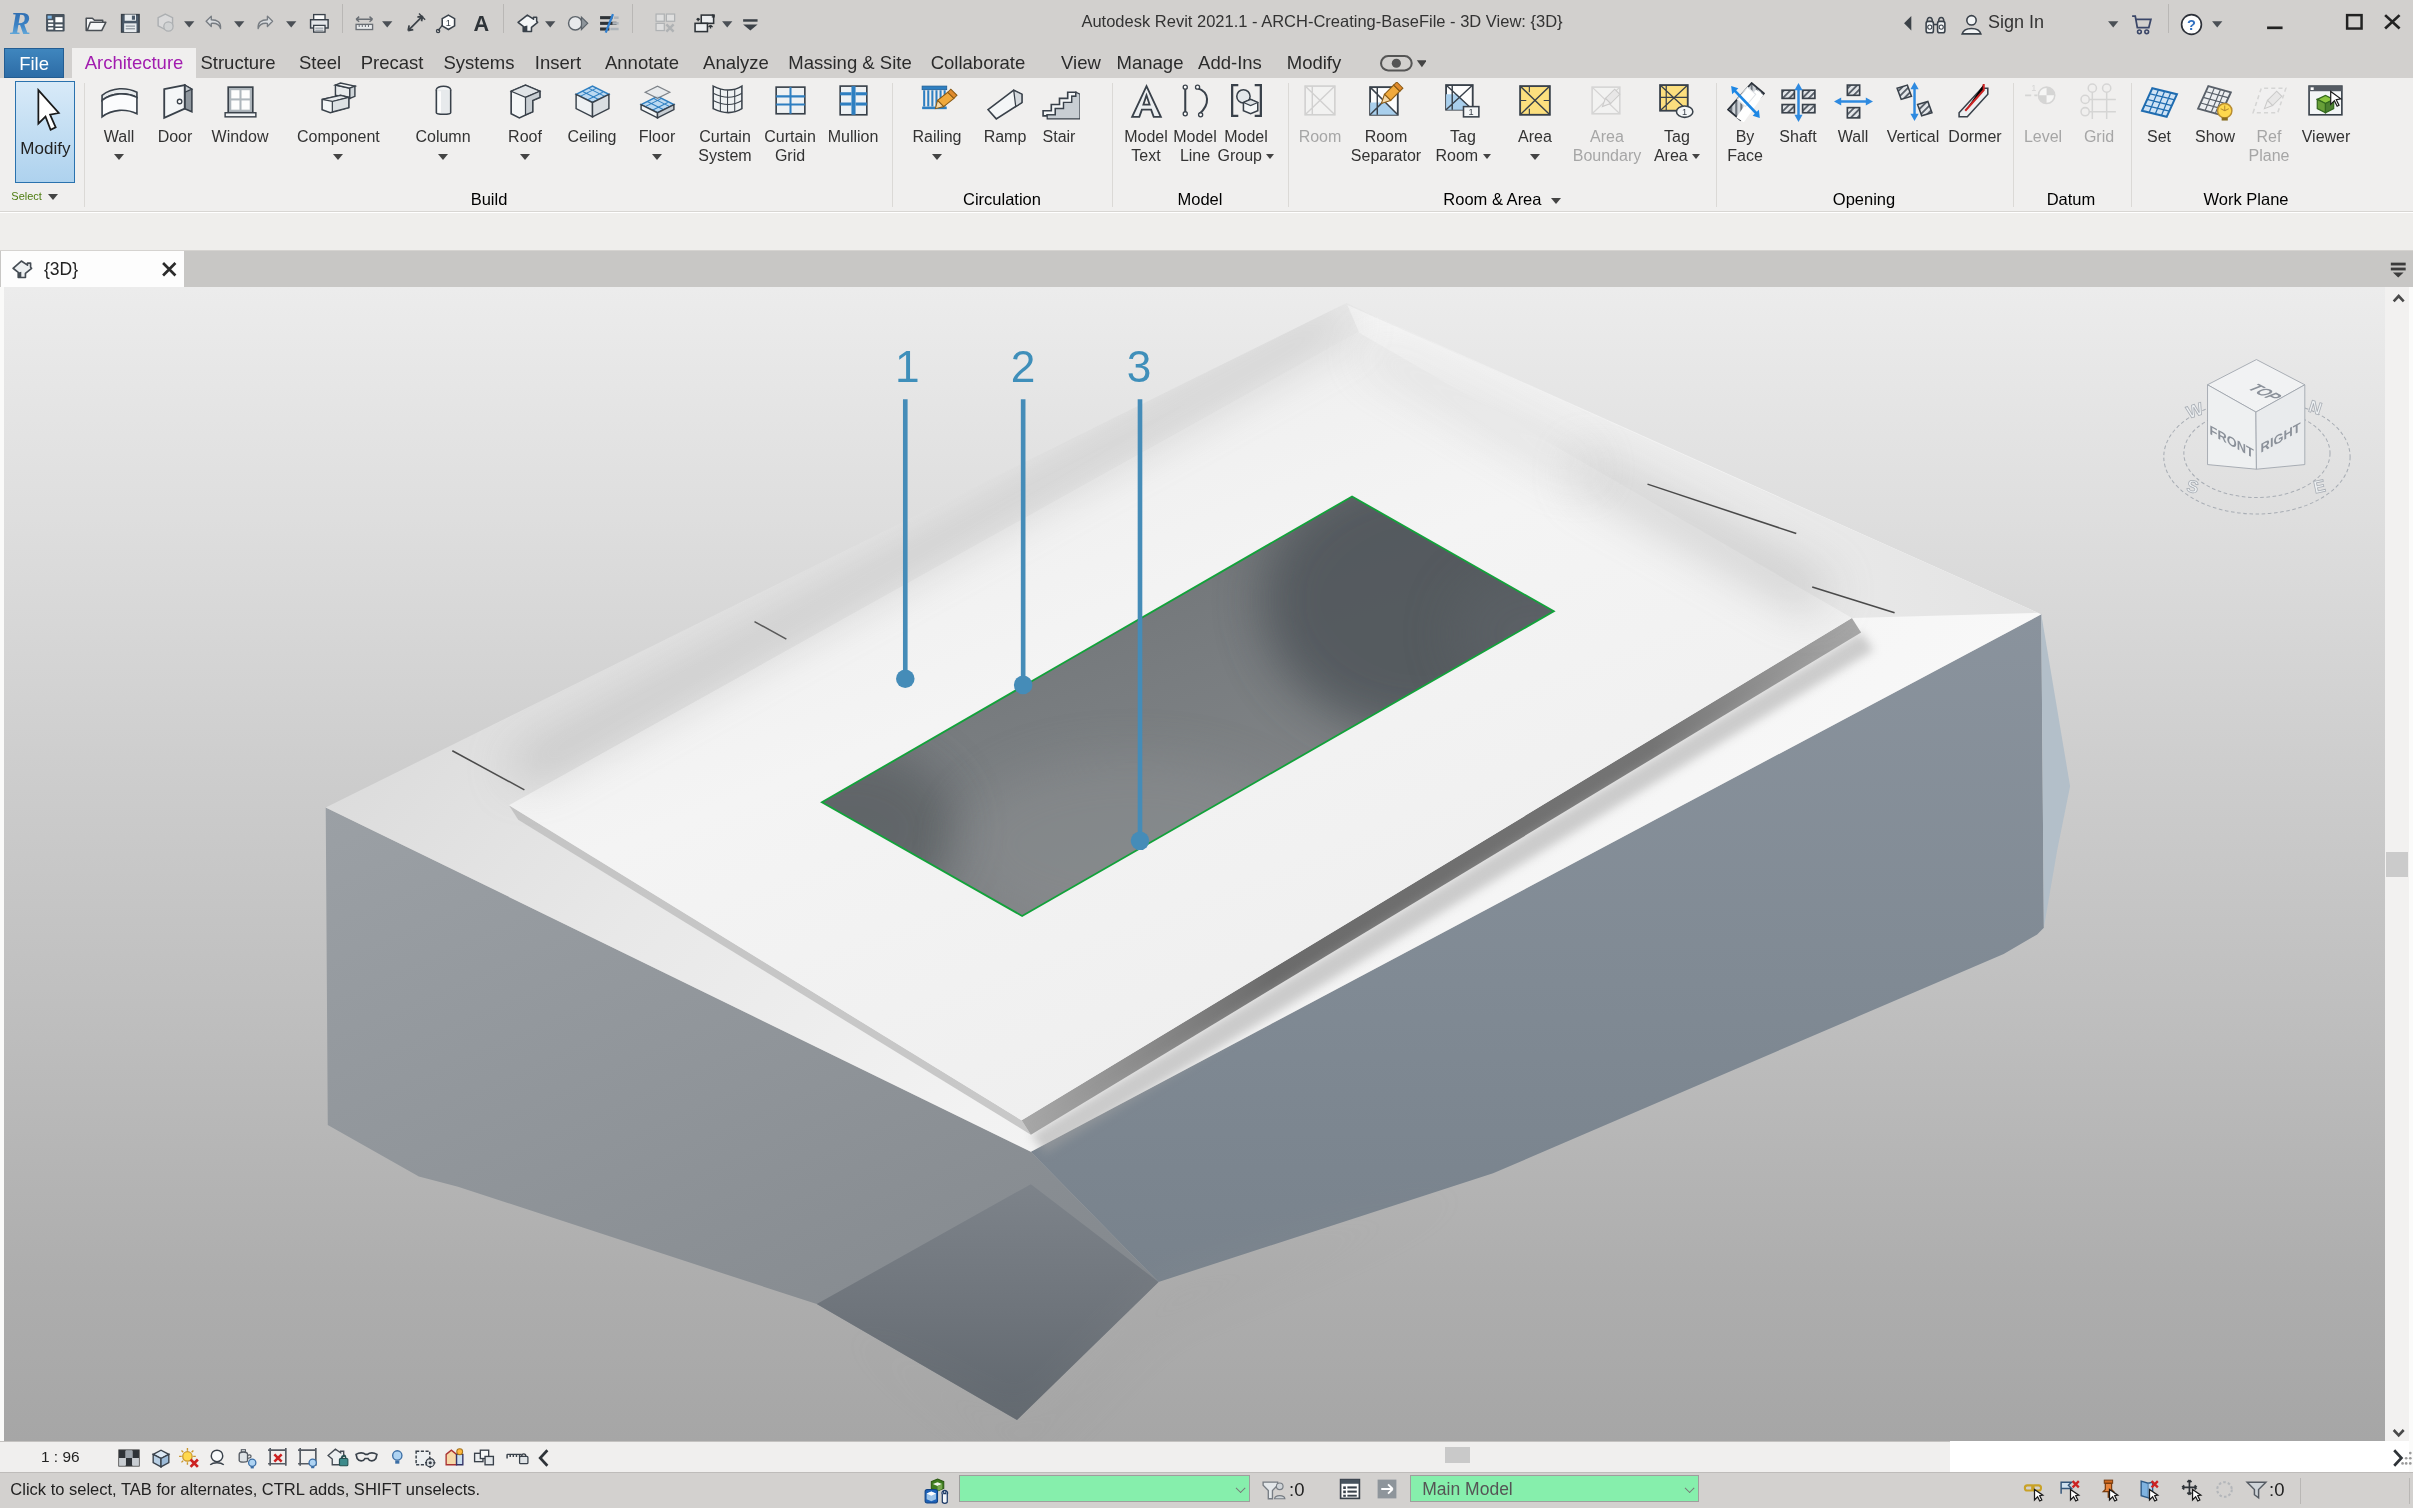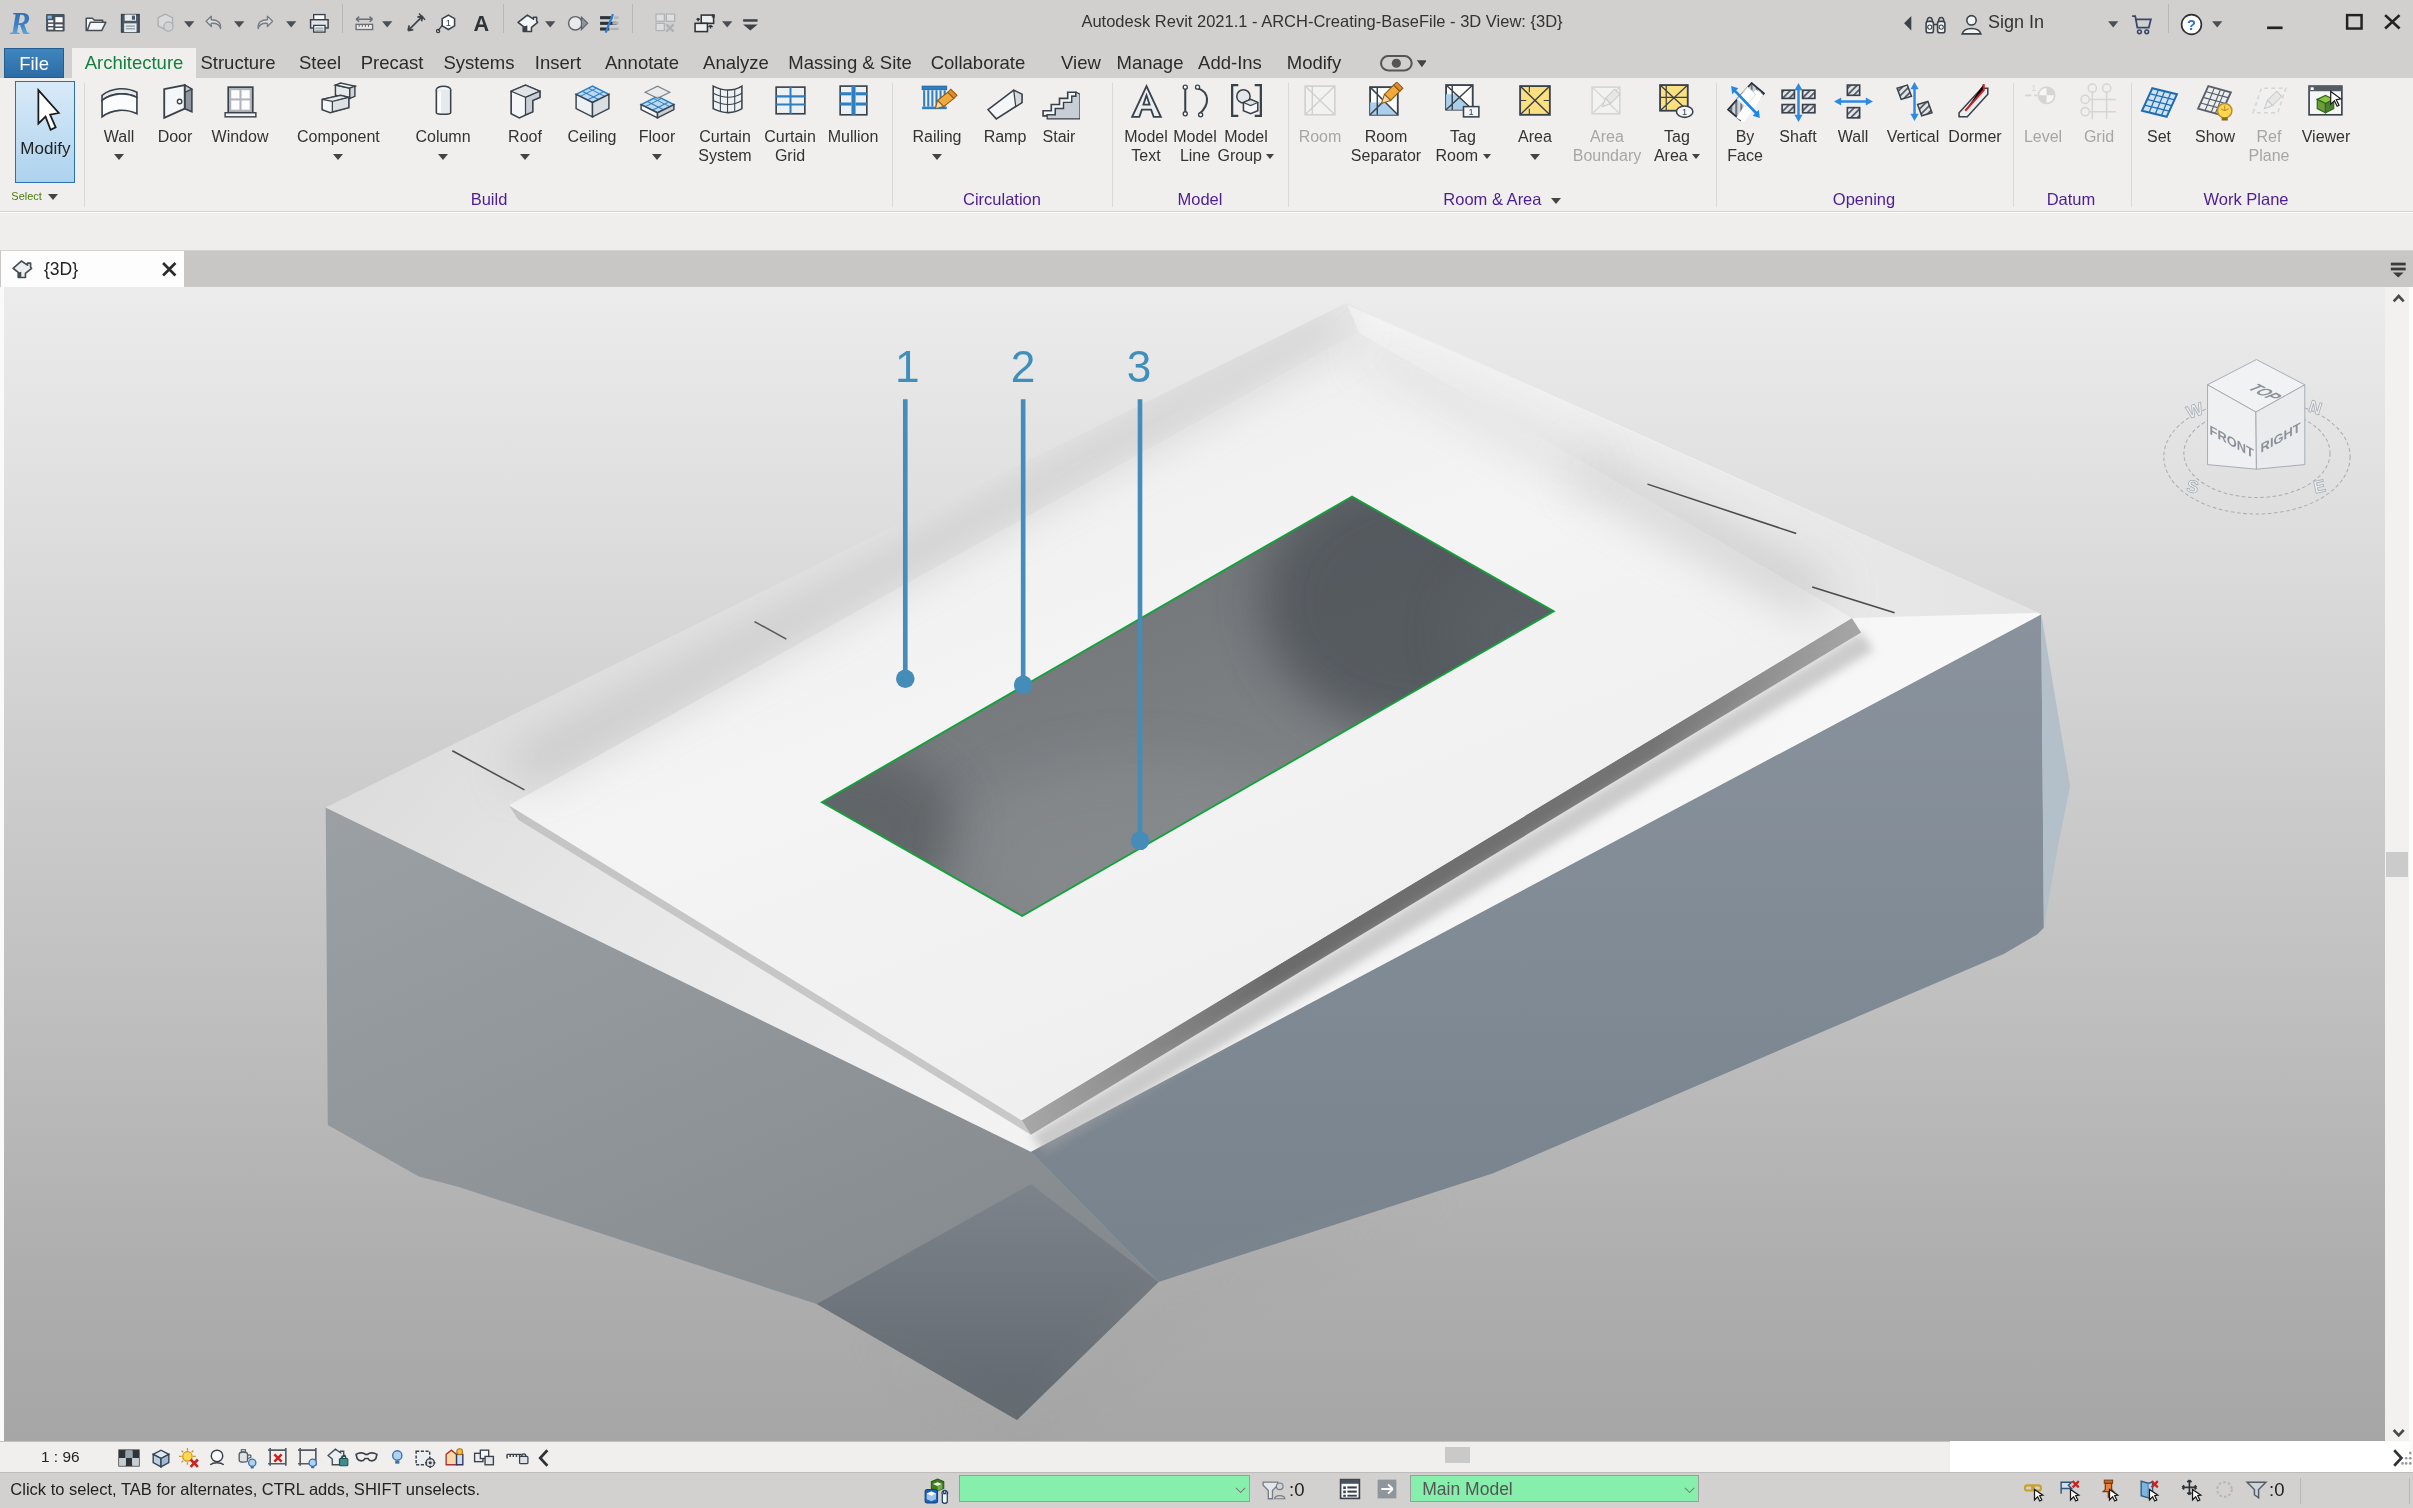--- a/index.html
+++ b/index.html
@@ -6,25 +6,25 @@
 html,body{width:2413px;height:1509px;overflow:hidden;background:#fff;font-family:"Liberation Sans",sans-serif;}
 #root{position:relative;width:2413px;height:1509px;}
 
 #titlebar{position:absolute;left:0;top:0;width:2413px;height:47px;background:#d2d0ce;}
 #title{position:absolute;left:0;top:12.4px;width:2644px;text-align:center;font-size:16.5px;color:#333;}
 .qat{position:absolute;top:12.4px;}
 
 #tabrow{position:absolute;left:0;top:47px;width:2413px;height:31px;background:#d2d0ce;}
 .tab{position:absolute;top:1px;height:30px;line-height:30px;font-size:18.5px;color:#2b2b2b;text-align:center;}
 #tab-file{left:4.1px;width:60px;background:linear-gradient(#3f86be,#2d6ca6);border:1px solid #245d92;color:#fff;}
-#tab-arch{background:#f0efee;color:#15803d;}
+#tab-arch{background:#f0efee;color:#a21caf;}
 
 #ribbon{position:absolute;left:0;top:78px;width:2413px;height:134px;background:#f0efee;border-bottom:1px solid #d8d6d3;}
 .psep{position:absolute;top:5.1px;height:124px;width:1px;background:#dbd9d6;}
-.plabel{position:absolute;top:112px;height:21.6px;font-size:16.5px;color:#4c1d95;text-align:center;width:206px;}
+.plabel{position:absolute;top:112px;height:21.6px;font-size:16.5px;color:#000000;text-align:center;width:206px;}
 .ri{position:absolute;top:4.1px;width:82px;text-align:center;font-size:16px;color:#333;line-height:19px;}
 .ri svg{display:block;margin:0 auto 4.1px auto;}
 .ri.dis{color:#a6a6a6;}
 .ri.dis svg{opacity:.45;filter:grayscale(1);}
 .caret{display:inline-block;width:0;height:0;border-left:5.1px solid transparent;border-right:5.1px solid transparent;border-top:6.2px solid #444;vertical-align:middle;}
 .caretrow{height:15.4px;}
 #modifyBtn{position:absolute;left:15.4px;top:3.1px;width:60px;height:102px;background:linear-gradient(#d8eaf8,#aed2ee);border:1.5px solid #2a72ae;text-align:center;}
 #modifyBtn .mlbl{position:absolute;bottom:22.7px;left:0;width:100%;font-size:17px;color:#222;}
 #selectLbl{position:absolute;left:11.3px;top:112px;width:67px;font-size:11px;color:#4d7c0f;}
 

